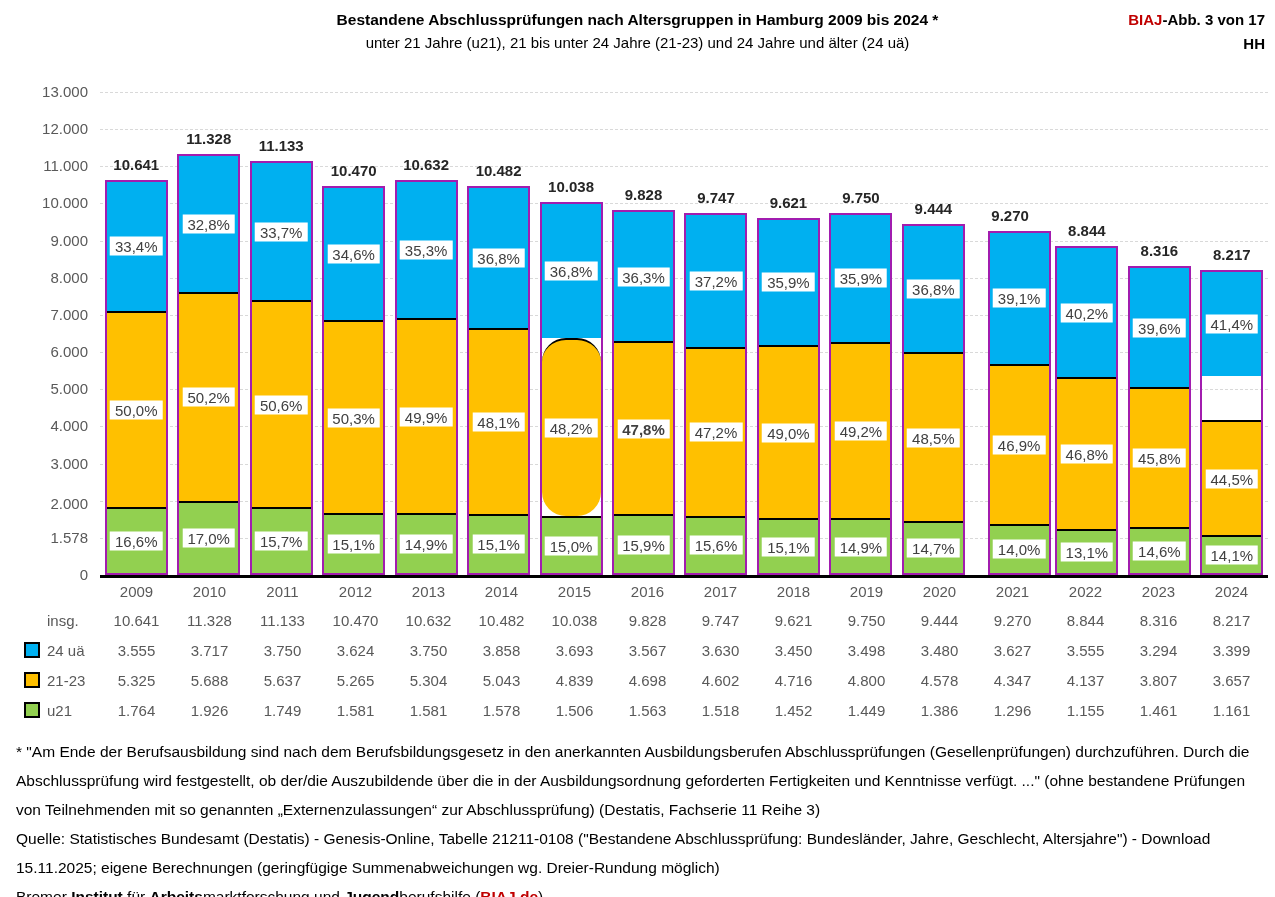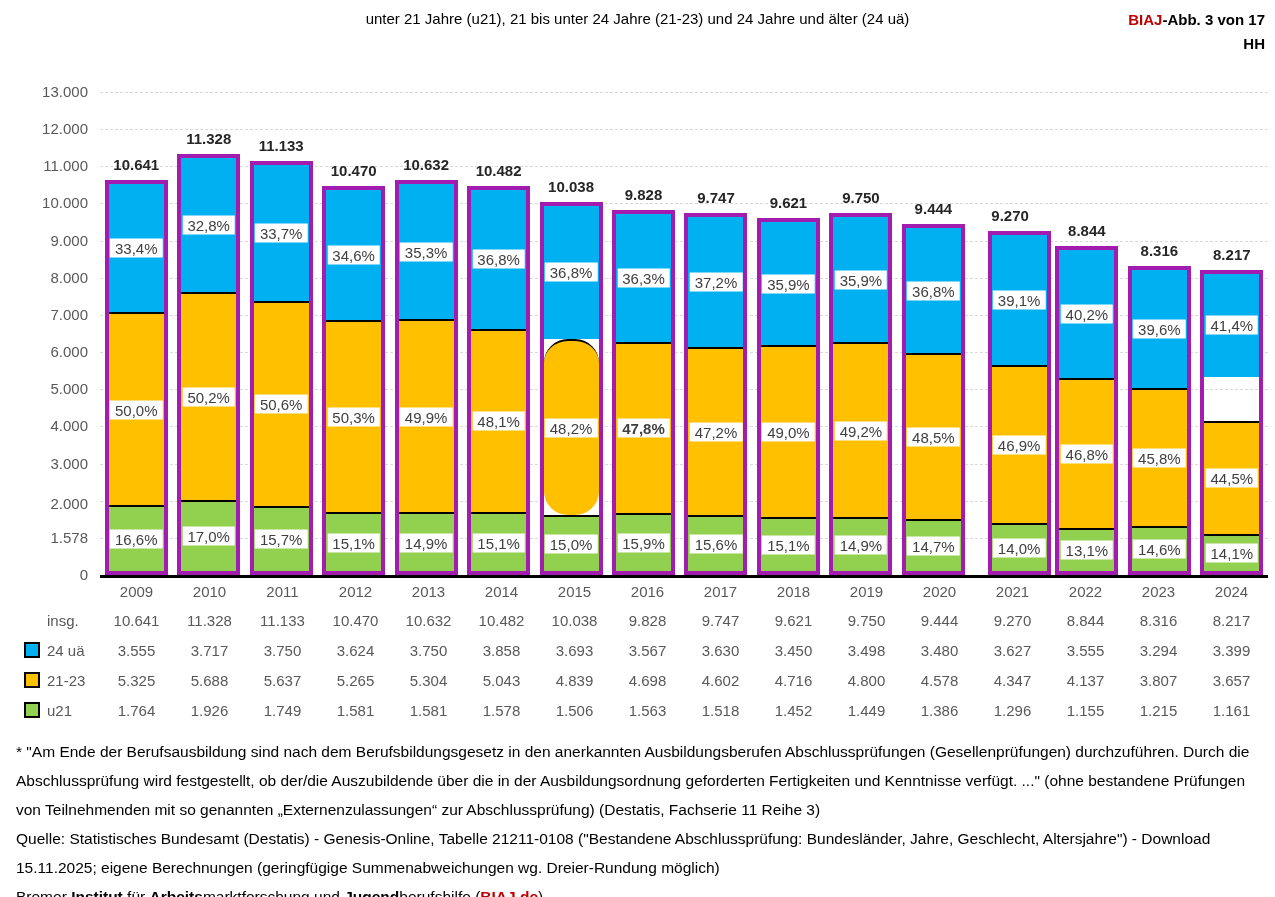--- a/index.html
+++ b/index.html
@@ -18,21 +18,21 @@
   .chart{position:relative;height:545px;}
   .plot{position:absolute;left:100px;top:32px;width:1168px;height:483px;
         border-bottom:3px solid #000;}
   .gridline{position:absolute;left:0;right:0;height:0;border-top:1px dashed #D9D9D9;}
   .y-axis{position:absolute;left:0;top:32px;width:88px;height:483px;}
   .ytick{position:absolute;right:0;width:88px;text-align:right;font-size:15px;color:#595959;line-height:20px;}
   .bars{position:absolute;left:0;top:0;width:100%;height:100%;display:flex;}
   .bar-col{position:relative;flex:1;display:flex;align-items:flex-end;justify-content:center;}
   .bar-total{position:absolute;left:50%;transform:translateX(-50%);font-size:15px;font-weight:700;
              color:#262626;white-space:nowrap;}
-  .bar-stack{width:63px;display:flex;flex-direction:column;border:4px solid #a21caf;box-sizing:border-box;}
+  .bar-stack{width:63px;display:flex;flex-direction:column;border:2px solid #a21caf;box-sizing:border-box;}
   .bar-seg{position:relative;min-height:0;}
   .bar-seg + .bar-seg{border-top:2px solid #000;}
   .seg-label{position:absolute;top:50%;left:50%;transform:translate(-50%,-50%);
              background:#fff;padding:1px 5px;font-size:15px;color:#404040;white-space:nowrap;}
   .x-axis{position:absolute;left:100px;top:523px;width:1168px;display:flex;}
   .x-cell{flex:1;text-align:center;font-size:15px;color:#595959;}
 
   
   .table{width:1268px;}
   .t-row{display:flex;height:30px;align-items:center;}
@@ -46,20 +46,21 @@
   .footnotes{margin-top:12px;padding:0 16px;}
   .footnotes p{margin:0;font-size:15.5px;line-height:29px;color:#000;}
 </style>
 </head>
 <body>
 
 <div class="page">
 
   <div class="header">
     <div class="header-center">
+      <div class="title">Bestandene Abschlussprüfungen nach Altersgruppen in Hamburg 2009 bis 2024 *</div>
       <div class="subtitle">unter 21 Jahre (u21), 21 bis unter 24 Jahre (21-23) und 24 Jahre und älter (24 uä)</div>
     </div>
     <div class="header-right">
       <div><span class="red">BIAJ</span><span>-Abb. 3 von 17</span></div>
       <div>HH</div>
     </div>
   </div>
 
   <div class="chart">
     <div class="y-axis" id="yAxis">
@@ -418,21 +419,21 @@
         <div class="t-cell">1.581</div>
         <div class="t-cell">1.578</div>
         <div class="t-cell">1.506</div>
         <div class="t-cell">1.563</div>
         <div class="t-cell">1.518</div>
         <div class="t-cell">1.452</div>
         <div class="t-cell">1.449</div>
         <div class="t-cell">1.386</div>
         <div class="t-cell">1.296</div>
         <div class="t-cell">1.155</div>
-        <div class="t-cell">1.215</div>
+        <div class="t-cell">1.461</div>
         <div class="t-cell">1.161</div>
       </div>
     </div>
 
   <div class="footnotes">
     <p>* "Am Ende der Berufsausbildung sind nach dem Berufsbildungsgesetz in den anerkannten Ausbildungsberufen Abschlussprüfungen (Gesellenprüfungen) durchzuführen. Durch die Abschlussprüfung wird festgestellt, ob der/die Auszubildende über die in der Ausbildungsordnung geforderten Fertigkeiten und Kenntnisse verfügt. ..." (ohne bestandene Prüfungen von Teilnehmenden mit so genannten „Externenzulassungen“ zur Abschlussprüfung) (Destatis, Fachserie 11 Reihe 3)</p>
     <p>Quelle: Statistisches Bundesamt (Destatis) - Genesis-Online, Tabelle 21211-0108 ("Bestandene Abschlussprüfung: Bundesländer, Jahre, Geschlecht, Altersjahre") - Download 15.11.2025; eigene Berechnungen (geringfügige Summenabweichungen wg. Dreier-Rundung möglich)</p>
     <p id="credit"><span>Bremer </span><span style="font-weight: 700;">Institut</span><span> für </span><span style="font-weight: 700;">Arbeits</span><span>marktforschung und </span><span style="font-weight: 700;">Jugend</span><span>berufshilfe (</span><span style="font-weight: 700; color: rgb(192, 0, 0);">BIAJ.de</span><span>)</span></p>
   </div>
 

